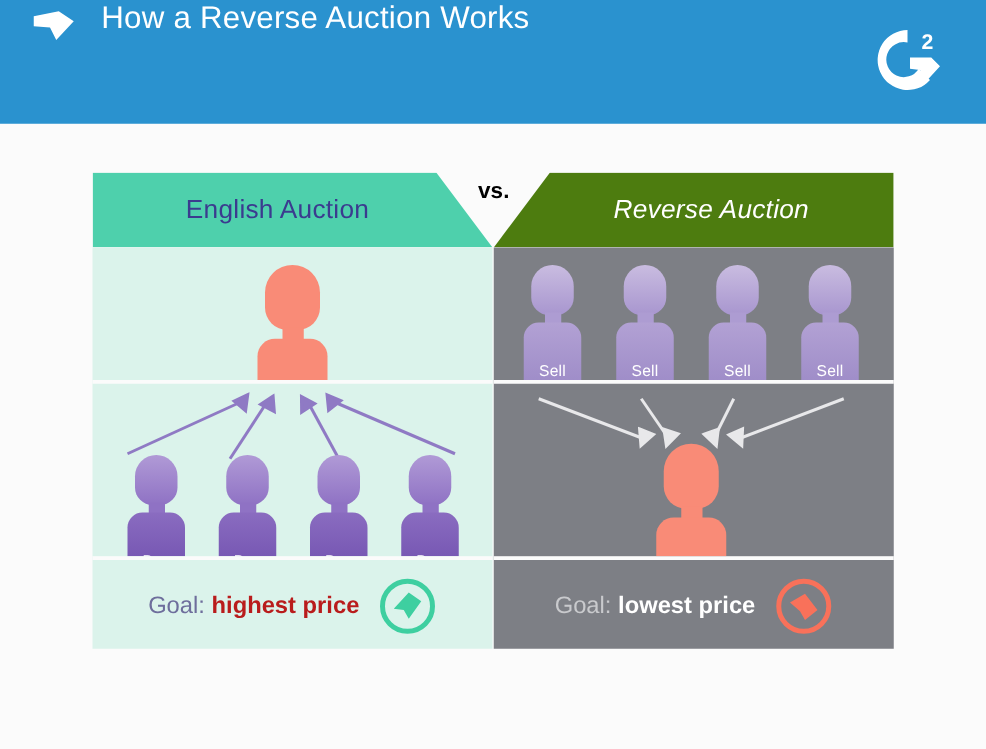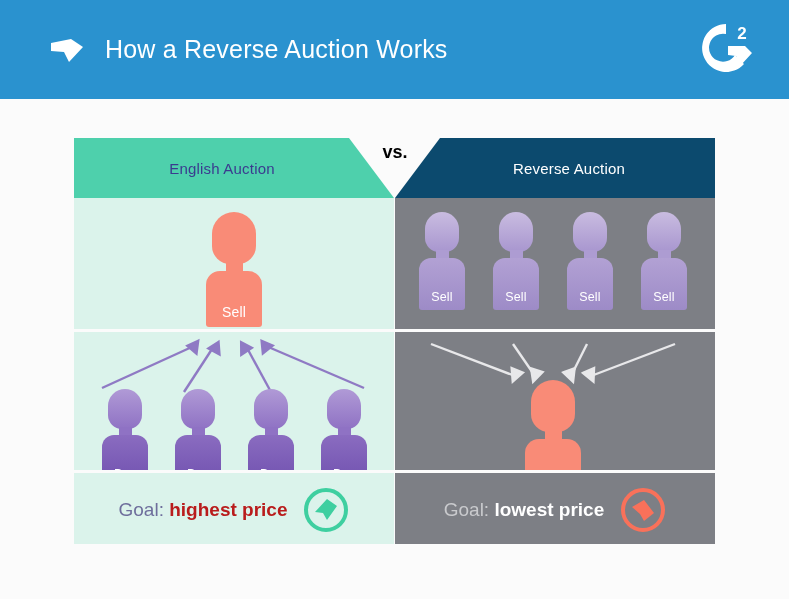--- a/index.html
+++ b/index.html
@@ -8,63 +8,64 @@
     background: #fbfbfb;
     font-family: "Liberation Sans", sans-serif;
     overflow: hidden;
   }
   #page { position: relative; width: 789px; height: 599px; background: #fbfbfb; }
 
   
   .banner {
     position: absolute; left: 0; top: 0; width: 789px; height: 99px;
     background: #2a92cf;
-    display: flex; align-items: center; padding-left: 24px;
+    display: flex; 
   }
   .banner-pin { width: 40px; height: 40px; margin-left: 23px; flex: none; }
   .banner-title {
     margin-left: 18px; color: #ffffff;
     font-size: 25px; font-weight: 400; letter-spacing: .2px;
     white-space: nowrap;
   }
   .g2-logo { position: absolute; right: 32px; top: 20px; width: 62px; height: 60px; }
 
   
   .board { position: absolute; left: 74px; top: 138px; width: 641px; height: 406px; }
 
   .col { position: absolute; top: 0; width: 320px; height: 406px; }
   .col-left  { left: 0; }
   .col-right { left: 321px; }
 
   
   .head {
     position: absolute; left: 0; top: 0; width: 320px; height: 60px;
     display: flex; align-items: center; justify-content: center;
-    font-size: 15px; letter-spacing: .2px;
+    font-size: 21px; letter-spacing: .2px;
   }
   .head-left {
     background: #4ed0ac; color: #3b3b8f;
     clip-path: polygon(0 0, 275px 0, 320px 60px, 0 60px);
     padding-right: 24px;
   }
   .head-right {
-    background: #0c4a6e; color: #ffffff;
+    background: #4d7c0f; color: #ffffff;
     clip-path: polygon(45px 0, 320px 0, 320px 60px, 0 60px);
     padding-left: 28px;
+    font-style: italic;
   }
   .vs {
     position: absolute; left: 293px; top: 4px; width: 56px; height: 26px;
     text-align: center; color: #000000; font-size: 18px; font-weight: 700;
     z-index: 5;
   }
 
   
   .rows { position: absolute; left: 0; top: 60px; width: 320px; height: 346px; }
   .row { position: relative; width: 320px; }
-  .row-a { height: 131px; }
+  .row-a { height: 106px; }
   .row-b { height: 141px; }
   .row-c { height: 74px; }
   .col-left  .row { background: #dbf3eb; }
   .col-right .row { background: #7d7f85; }
   .col-left  .row + .row { border-top: 3px solid #fbfbfb; }
   .col-right .row + .row { border-top: 3px solid #fbfbfb; }
 
   
   .person { position: absolute; width: 46px; }
   .person .head-shape {

